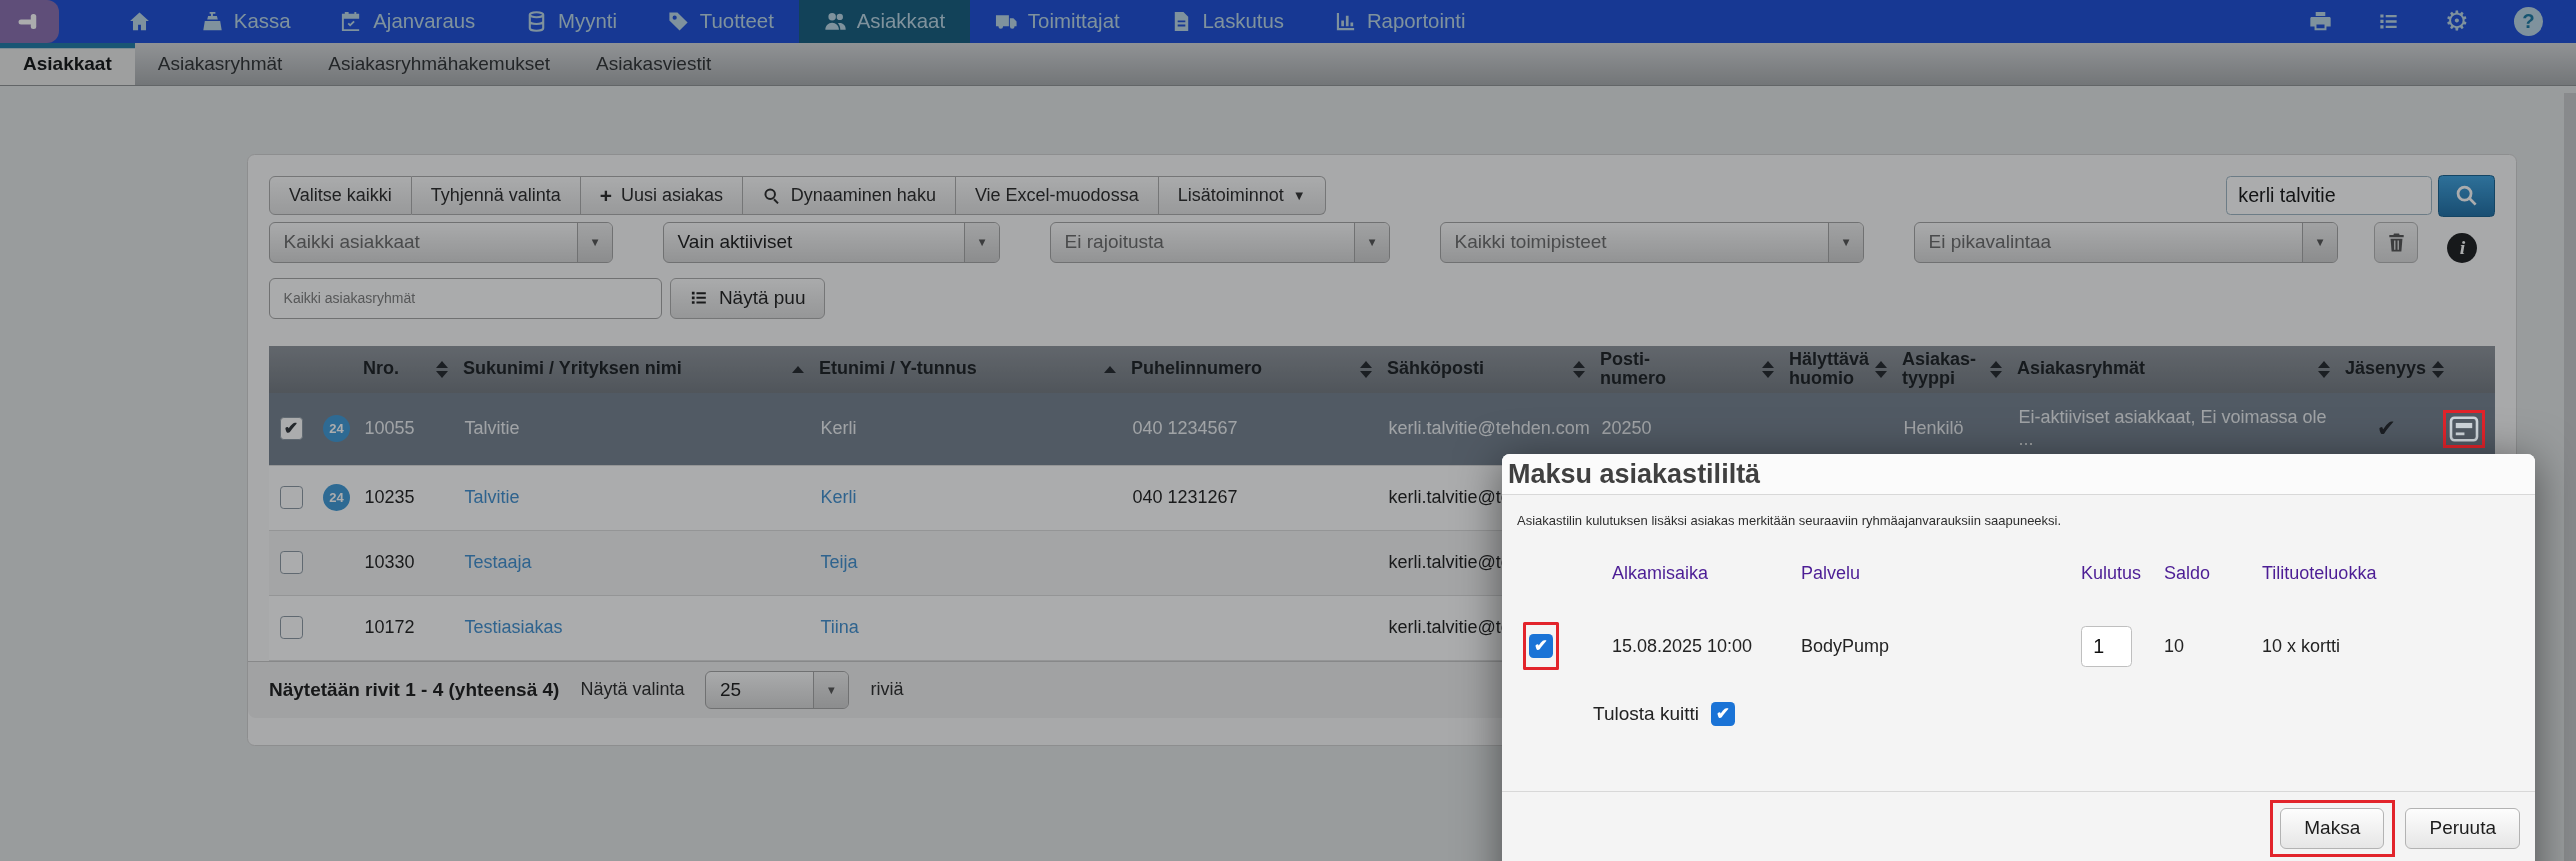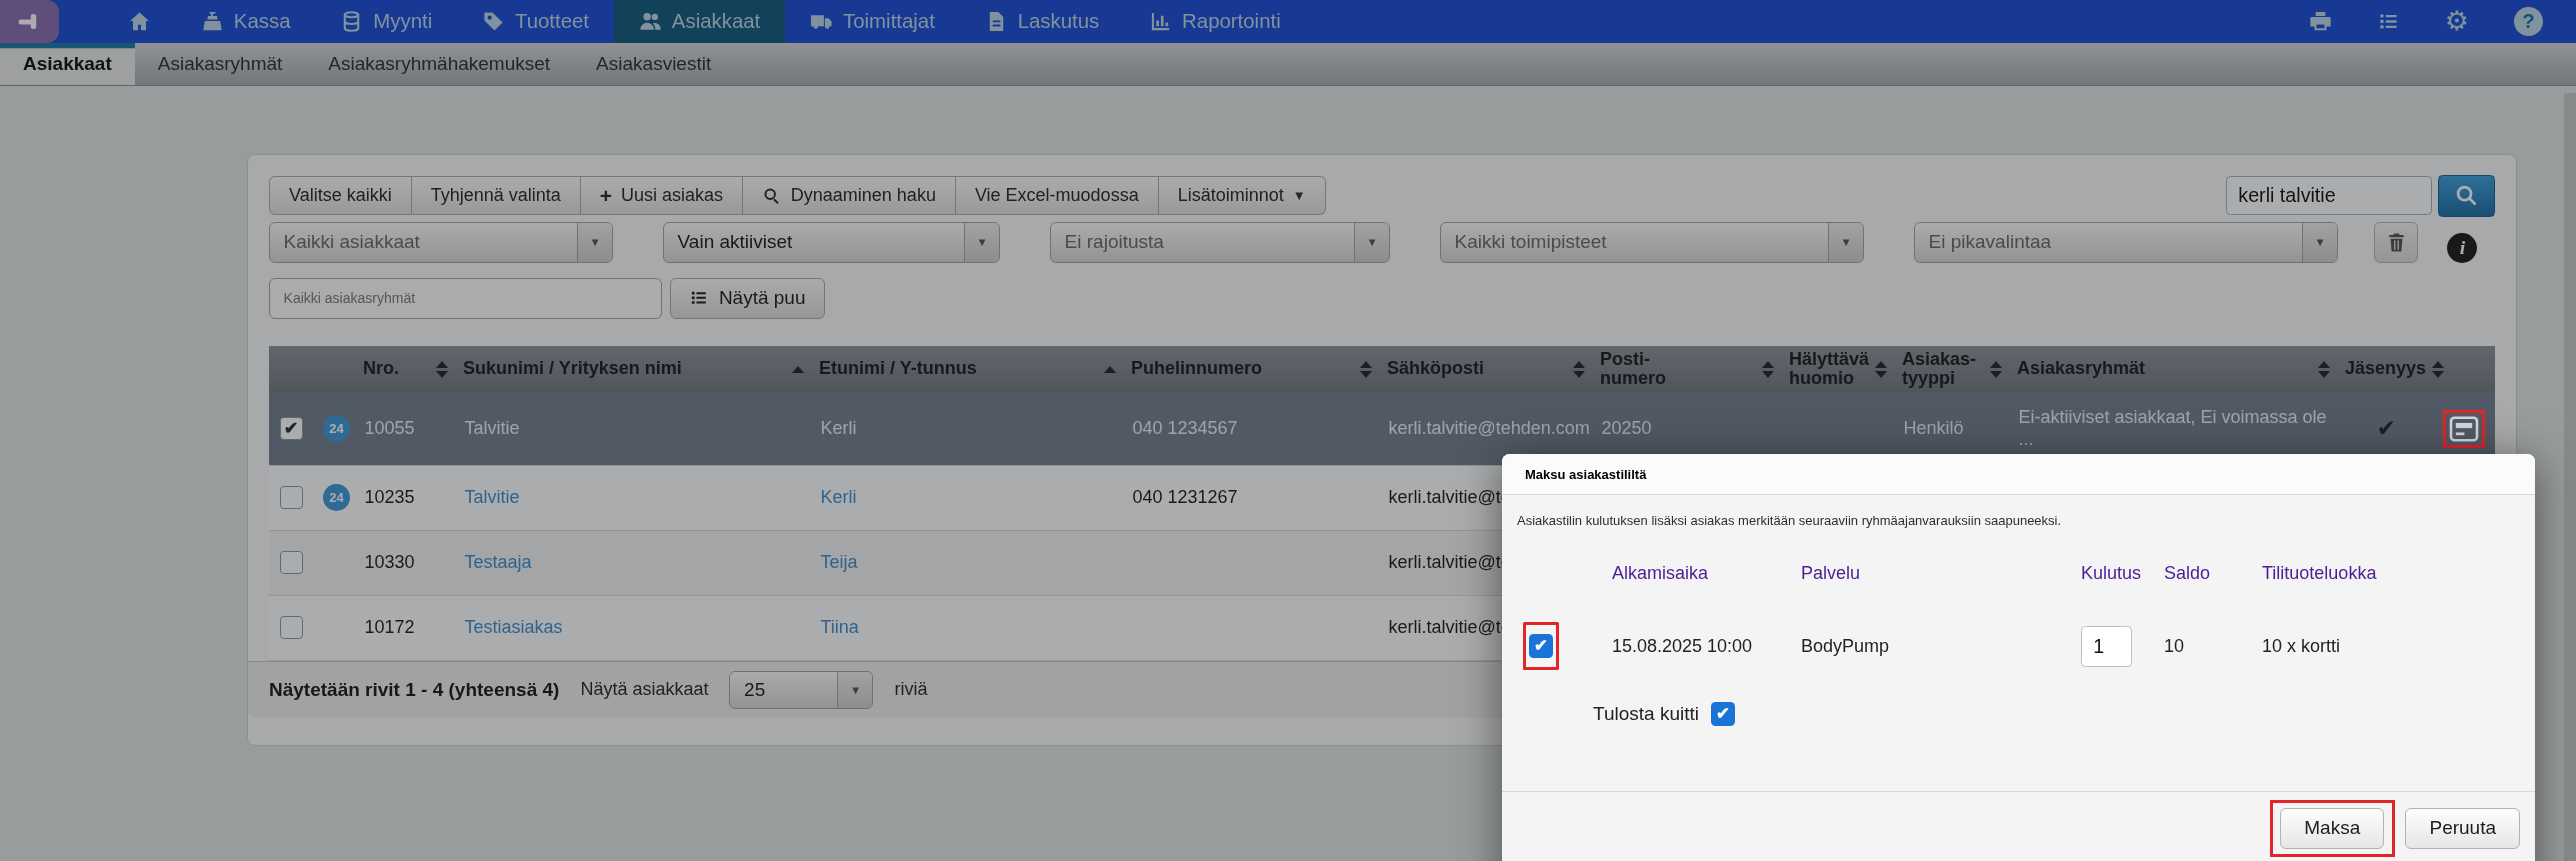--- a/index.html
+++ b/index.html
@@ -91,22 +91,22 @@
   .tfoot { display:flex; align-items:center; height:57px; background:#f0f0f0; border-top:0.8px solid #c8c8c8; margin:0 -21px; padding:0 21px;
            border-radius:0 0 7.6px 7.6px; gap:21px; }
   .tfoot .summary { font-weight:700; font-size:19px; color:#1c1c1c; }
   .tfoot .pp-label, .tfoot .pp-suffix { font-size:18px; color:#2c2c2c; }
   .pp-select { width:144px; height:38px; }
 
   
   .overlay { position:absolute; inset:0; background:rgba(14,17,19,0.35); z-index:30; }
   .modal { position:absolute; left:1502px; top:454px; width:1033px; height:454px; background:#f4f4f4; border-radius:7.6px;
            box-shadow:0 7.6px 45px rgba(0,0,0,0.5); z-index:40; }
-  .modal-header { height:41px; display:flex; align-items:center; padding:0 23px; background:#fbfbfb; border-bottom:0.8px solid #d8d8d8;
-                  border-radius:7.6px 7.6px 0 0; font-size:13px; font-weight:700; color:#000000; }
+  .modal-header { height:41px; display:flex; align-items:center; padding:0 6px; background:#fbfbfb; border-bottom:0.8px solid #d8d8d8;
+                  border-radius:7.6px 7.6px 0 0; font-size:27px; font-weight:700; color:#404040; }
   .modal-body { padding:18px 16.6px 0 15px; }
   .modal-desc { font-size:13px; color:#2e2e2e; }
   .mgrid { display:grid; grid-template-columns:89px 189px 280px 83px 98px 1fr; align-items:center; margin-left:6px; font-size:18px; color:#232323; }
   .mgrid.mhead { margin-top:35px; color:#4c1d95; }
   .mgrid.mrow { margin-top:38px; }
   .anno-cb { display:inline-flex; padding:9px 3px; border-radius:1.5px; }
   .cb-blue { width:24px; height:24px; background:#1a73d6; border-radius:4.5px; display:flex; align-items:center; justify-content:center; cursor:pointer; }
   .cb-blue::after { content:"✔"; color:#fff; font-size:16.6px; font-weight:700; }
   .qty-input { width:51px; height:41px; font-size:19.7px; border:0.8px solid #bfbfbf; border-radius:4.5px; padding:0 0 0 11.3px; background:#fff; color:#111; outline:none; }
   .print-row { margin:32px 0 0 76px; display:flex; align-items:center; gap:12px; font-size:19px; color:#232323; }
@@ -133,20 +133,26 @@
         </svg>
     </div>
     <div class="nav-item">
       <svg viewBox="0 0 24 24">
           <path d="M9 2h6v2h-2.6v2.2H16.6l.9 3.8H6.5l.9-3.8h3V4H9zM4 11.4h16L21.6 21H2.4z"></path>
         </svg>
       <span>Kassa</span>
     </div>
     <div class="nav-item">
       <svg viewBox="0 0 24 24">
+          <path fill-rule="evenodd" d="M7 2h2v2h6V2h2v2h3v18H2V4h3V2h2zM4 9v11h16V9zm6.6 8.3-2.7-2.7 1.4-1.4 1.3 1.3 3.4-3.4 1.4 1.4z"></path>
+        </svg>
+      <span>Ajanvaraus</span>
+    </div>
+    <div class="nav-item">
+      <svg viewBox="0 0 24 24">
           <g fill="none" stroke="currentColor" stroke-width="2.2">
             <ellipse cx="12" cy="5" rx="7" ry="2.6"></ellipse>
             <path d="M5 5v14c0 1.4 3.1 2.6 7 2.6s7-1.2 7-2.6V5M5 12c0 1.4 3.1 2.6 7 2.6s7-1.2 7-2.6"></path>
           </g>
         </svg>
       <span>Myynti</span>
     </div>
     <div class="nav-item">
       <svg viewBox="0 0 24 24">
           <path fill-rule="evenodd" d="M2.5 2.5h8.4L21.5 13.1 13.1 21.5 2.5 10.9zM8 5.8A2.2 2.2 0 1 0 8 10.2 2.2 2.2 0 0 0 8 5.8z"></path>
@@ -379,21 +385,21 @@
         <div class="cell"></div>
         <div class="cell"></div>
         <div class="cell"></div>
         <div class="cell"></div>
         <div class="cell"></div>
           <div class="cell"></div>
       </div>
 
       <div class="tfoot">
         <span class="summary">Näytetään rivit 1 - 4 (yhteensä 4)</span>
-        <span class="pp-label">Näytä asiakkaat</span>
+        <span class="pp-label">Näytä valinta</span>
         <div class="select pp-select">
           <span class="val" style="color:#1c1c1c">25</span>
           <span class="arrow">▼</span>
         </div>
         <span class="pp-suffix">riviä</span>
       </div>
     </div>
   </div>
 </div>
 

